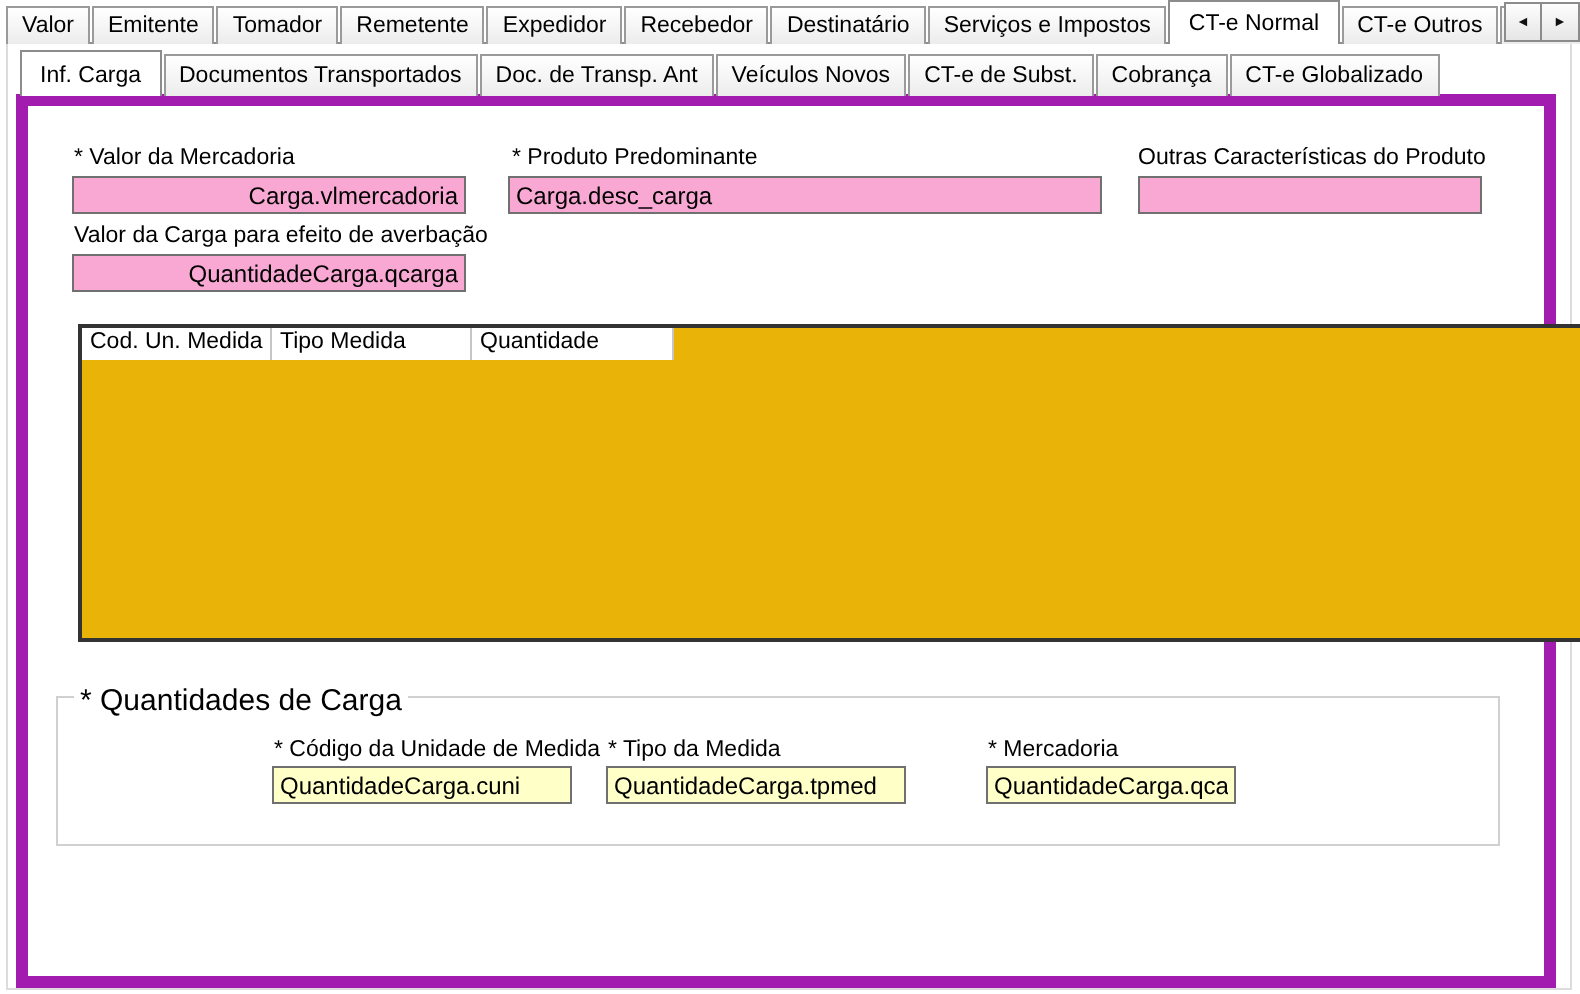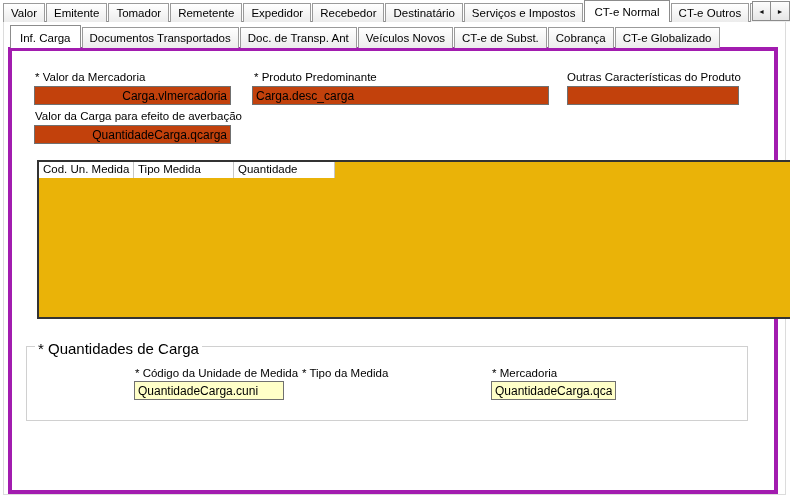--- a/index.html
+++ b/index.html
@@ -43,30 +43,30 @@
   }
   .tab-scroll .sbtn {
     width:19px; height:20px; border:1px solid #8c8c8c; background:linear-gradient(#fdfdfd,#e6e6e6);
     display:flex; align-items:center; justify-content:center;
     font-size:7px; color:#111; cursor:default;
   }
   .tab-scroll .sbtn + .sbtn { border-left:none; }
   
   .content {
     position:absolute; left:8px; top:47px; width:770px; height:447px;
-    background:#ffffff; border:4px solid #a21caf; z-index:1;
+    background:#ffffff; border:6px solid #a21caf; z-index:1;
   }
   .content .abs { position:absolute; }
   .field-label { font-size:11.5px; color:#000; }
   input.field {
     position:absolute; height:19px; border:1px solid #707070;
     font-family:"Liberation Sans","DejaVu Sans",sans-serif;
     font-size:12px; color:#000; padding:1px 3px; outline:none;
   }
-  input.green  { background:#c2410c; }
+  input.green  { background:#f9a8d4; }
   input.yellow { background:#ffffc8; }
   input.alright { text-align:right; }
   
   .grid {
     position:absolute; left:25px; top:109px; width:755px; height:159px;
     background:#eab308; border:2px solid #333333;
   }
   .grid-header { display:flex; height:16px; }
   .grid-header .hcell {
     background:#ffffff; border-right:1px solid #c6c6c6;
@@ -147,18 +147,19 @@
     </div>
 
     <div class="groupbox">
       <span class="groupbox-title">* Quantidades de Carga</span>
     </div>
 
     <span class="abs field-label" style="left:123px; top:316px;">* Código da Unidade de Medida</span>
     <input class="field yellow" style="left: 122px; top: 330px; width: 150px;" readonly="" value="QuantidadeCarga.cuni">
 
     <span class="abs field-label" style="left:290px; top:316px;">* Tipo da Medida</span>
+    <input class="field yellow" style="left: 289px; top: 330px; width: 150px;" readonly="" value="QuantidadeCarga.tpmed">
 
     <span class="abs field-label" style="left:480px; top:316px;">* Mercadoria</span>
     <input class="field yellow alright" style="left: 479px; top: 330px; width: 125px;" readonly="" value="QuantidadeCarga.qcarga">
 
   </div>
 </div>
 
 </body></html>

